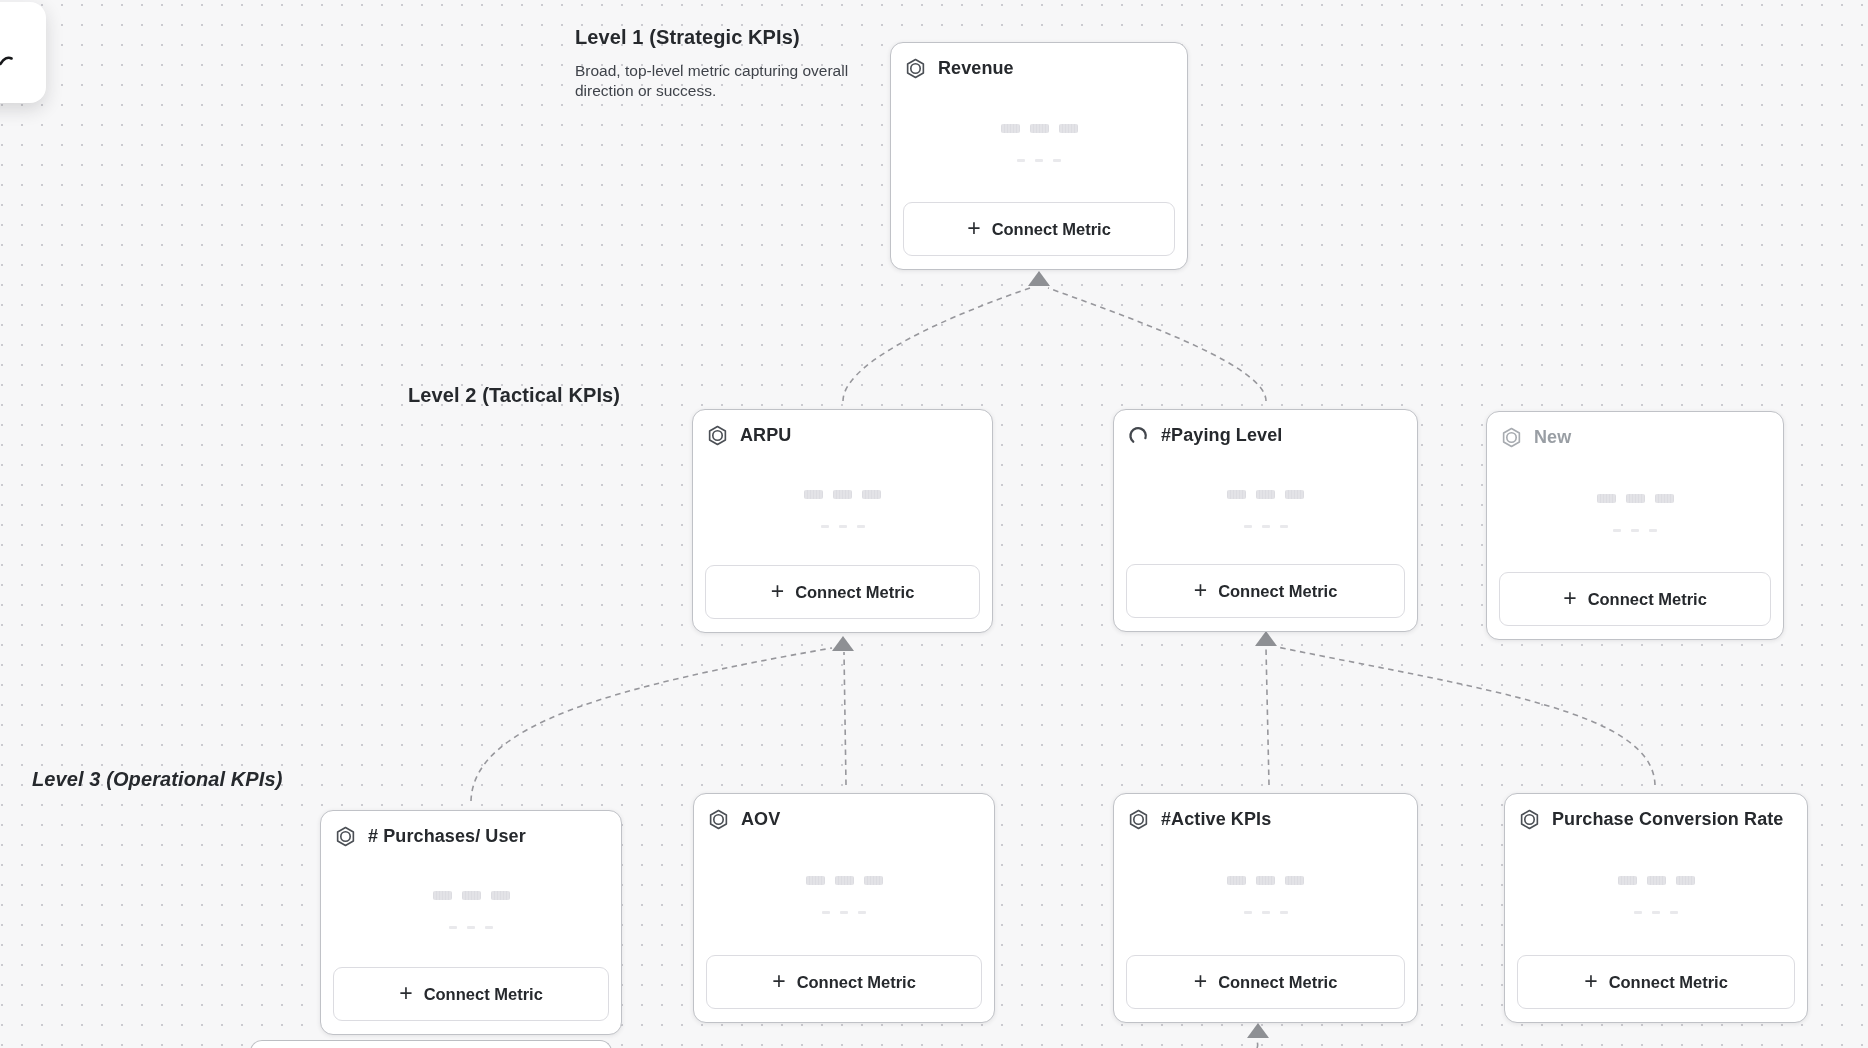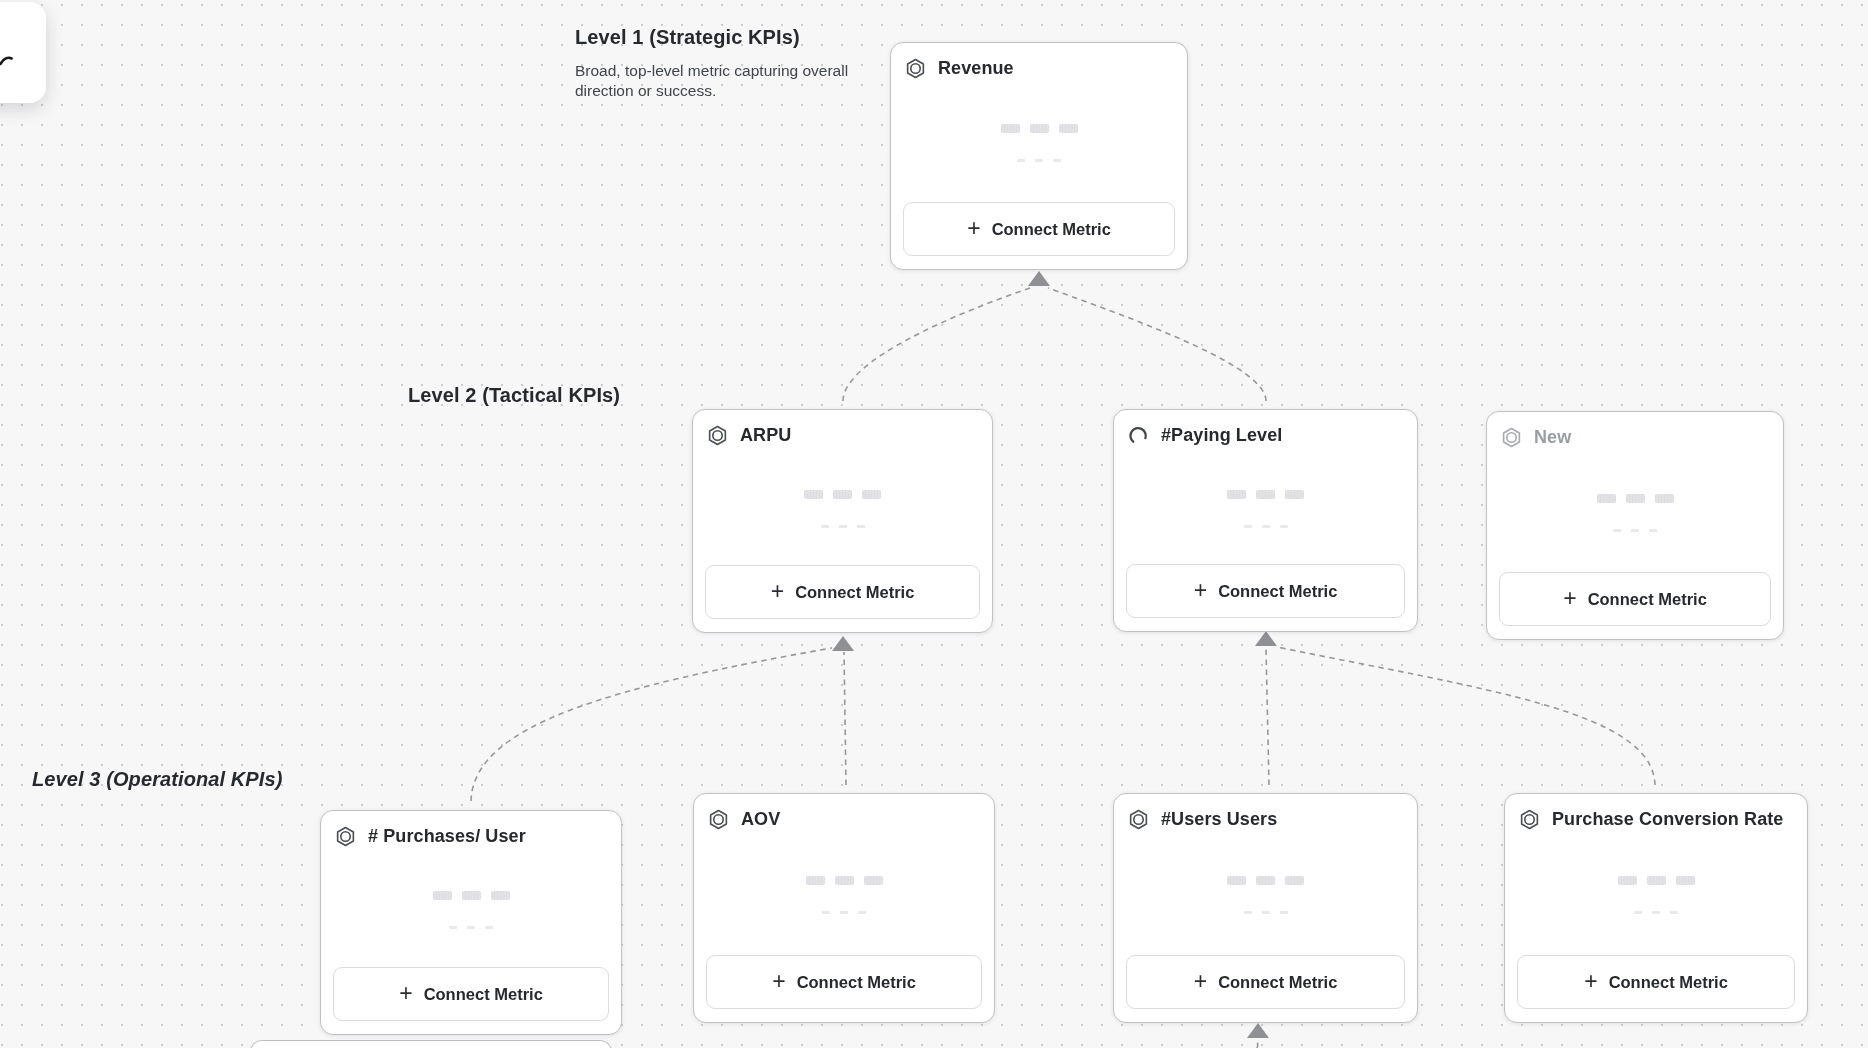--- a/index.html
+++ b/index.html
@@ -259,21 +259,21 @@
   </div>
 
   <div class="card" style="left:1113px;top:793px;width:305px;height:230px;">
     <div class="card-head">
       <span class="icon">
         <svg viewBox="0 0 24 24" width="23" height="23" fill="none" stroke="currentColor" stroke-width="1.7" stroke-linejoin="round">
           <path d="M12 2.6 L20.2 7.3 V16.7 L12 21.4 L3.8 16.7 V7.3 Z"></path>
             <circle cx="12" cy="12" r="4.9"></circle>
         </svg>
       </span>
-      <span class="card-title">#Users Users</span>
+      <span class="card-title">#Active KPIs</span>
     </div>
     <div class="skeleton">
       <div class="skel-row pills">
           <i></i>
           <i></i>
           <i></i>
         </div>
       <div class="skel-row dashes">
           <i></i>
           <i></i>

